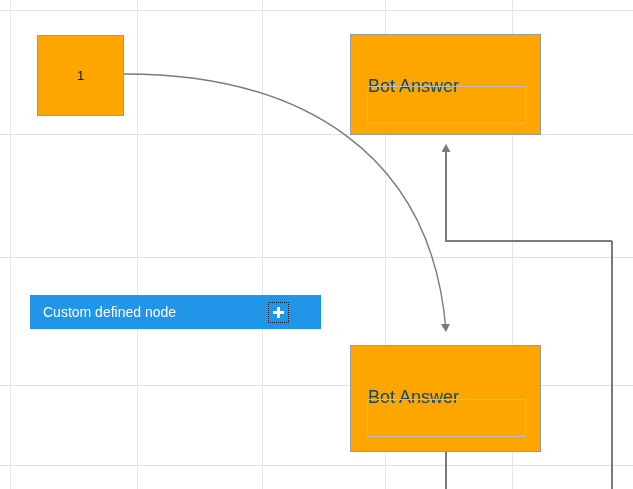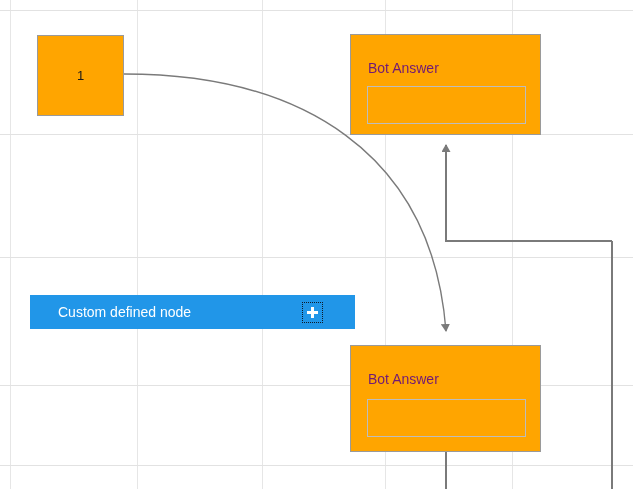--- a/index.html
+++ b/index.html
@@ -55,47 +55,47 @@
   .node-simple {
     display: flex;
     align-items: center;
     justify-content: center;
     font-size: 13px;
     color: #1a1a1a;
   }
   .node-title {
     position: absolute;
     left: 17px;
-    top: 26px;
-    font-size: 14px;
-    color: #701a75;
+    top: 42px;
+    font-size: 18px;
+    color: #0c4a6e;
     line-height: 1;
     white-space: nowrap;
   }
   .node-slot {
     position: absolute;
     left: 16px;
     right: 14px;
     height: 38px;
     border: 1px solid #bdbdbd;
     box-sizing: border-box;
     background: transparent;
   }
   
   .palette-bar {
     position: absolute;
     left: 30px;
     top: 295px;
-    width: 325px;
+    width: 291px;
     height: 34px;
     background: #2196e8;
     display: flex;
     align-items: center;
     box-sizing: border-box;
-    padding: 0 10px 0 28px;
+    padding: 0 10px 0 13px;
     color: #ffffff;
   }
   .palette-label {
     font-size: 14px;
     color: #ffffff;
     flex: 1;
     white-space: nowrap;
   }
   .add-icon {
     width: 21px;

